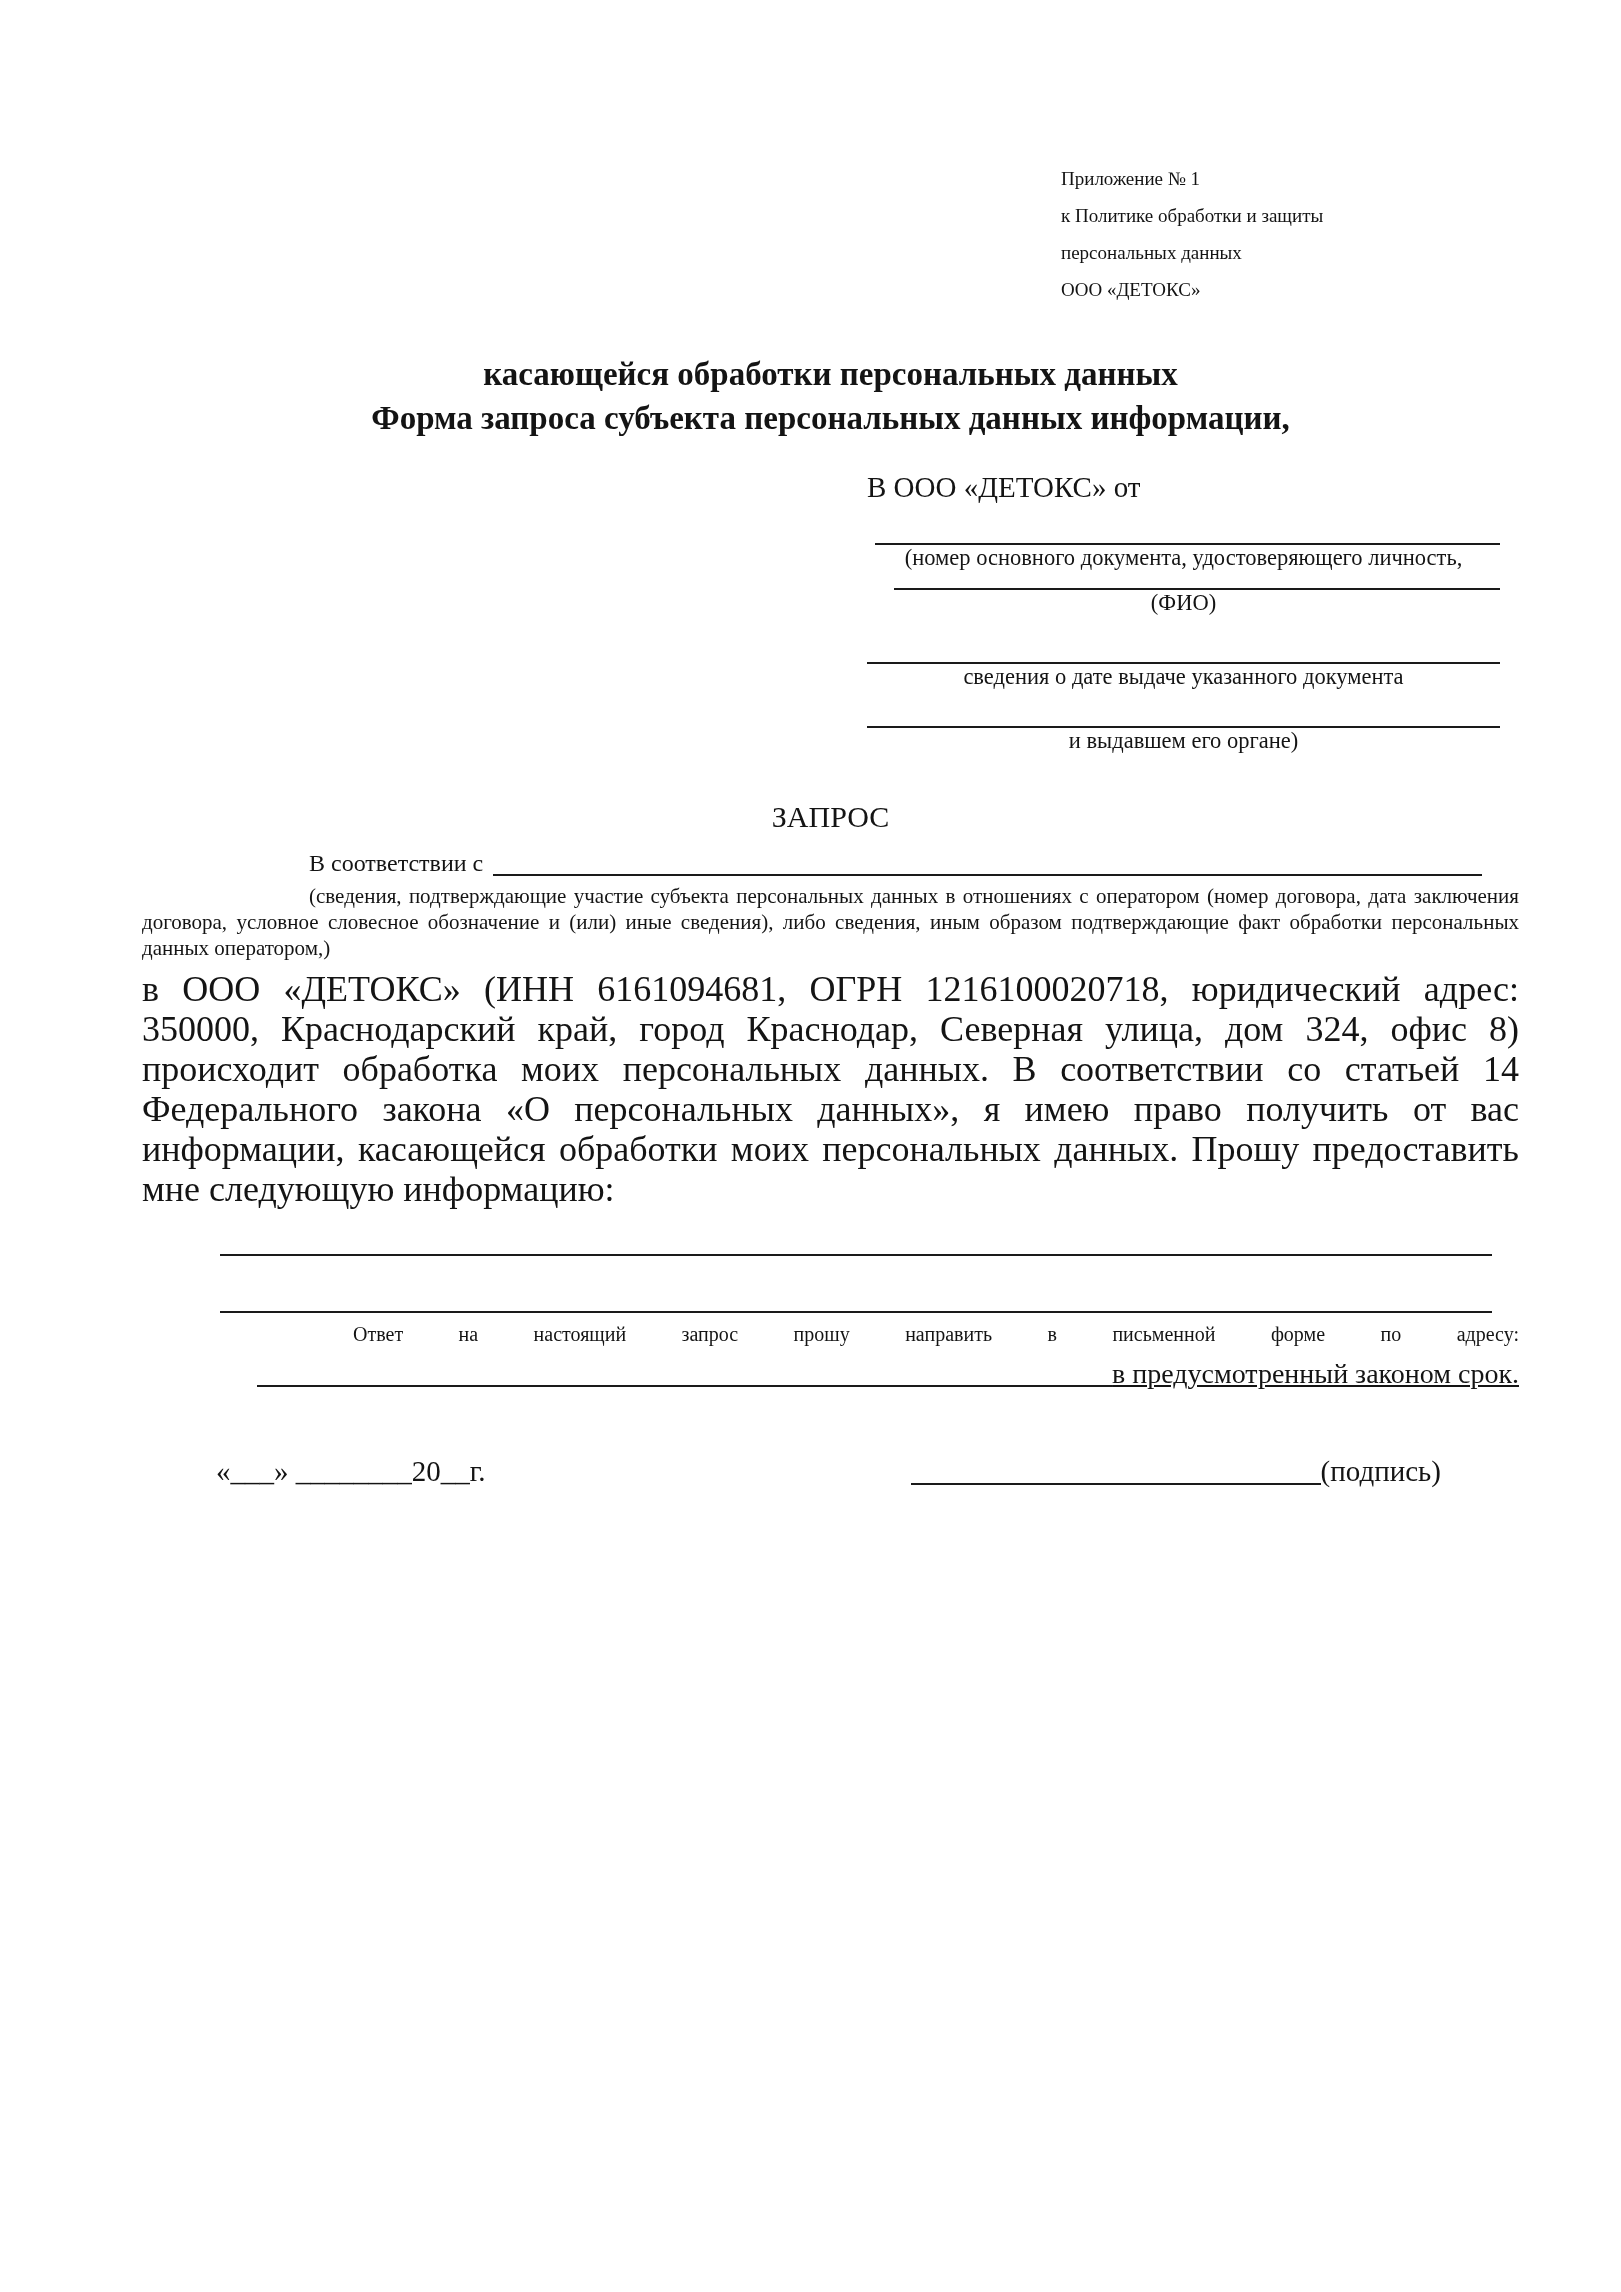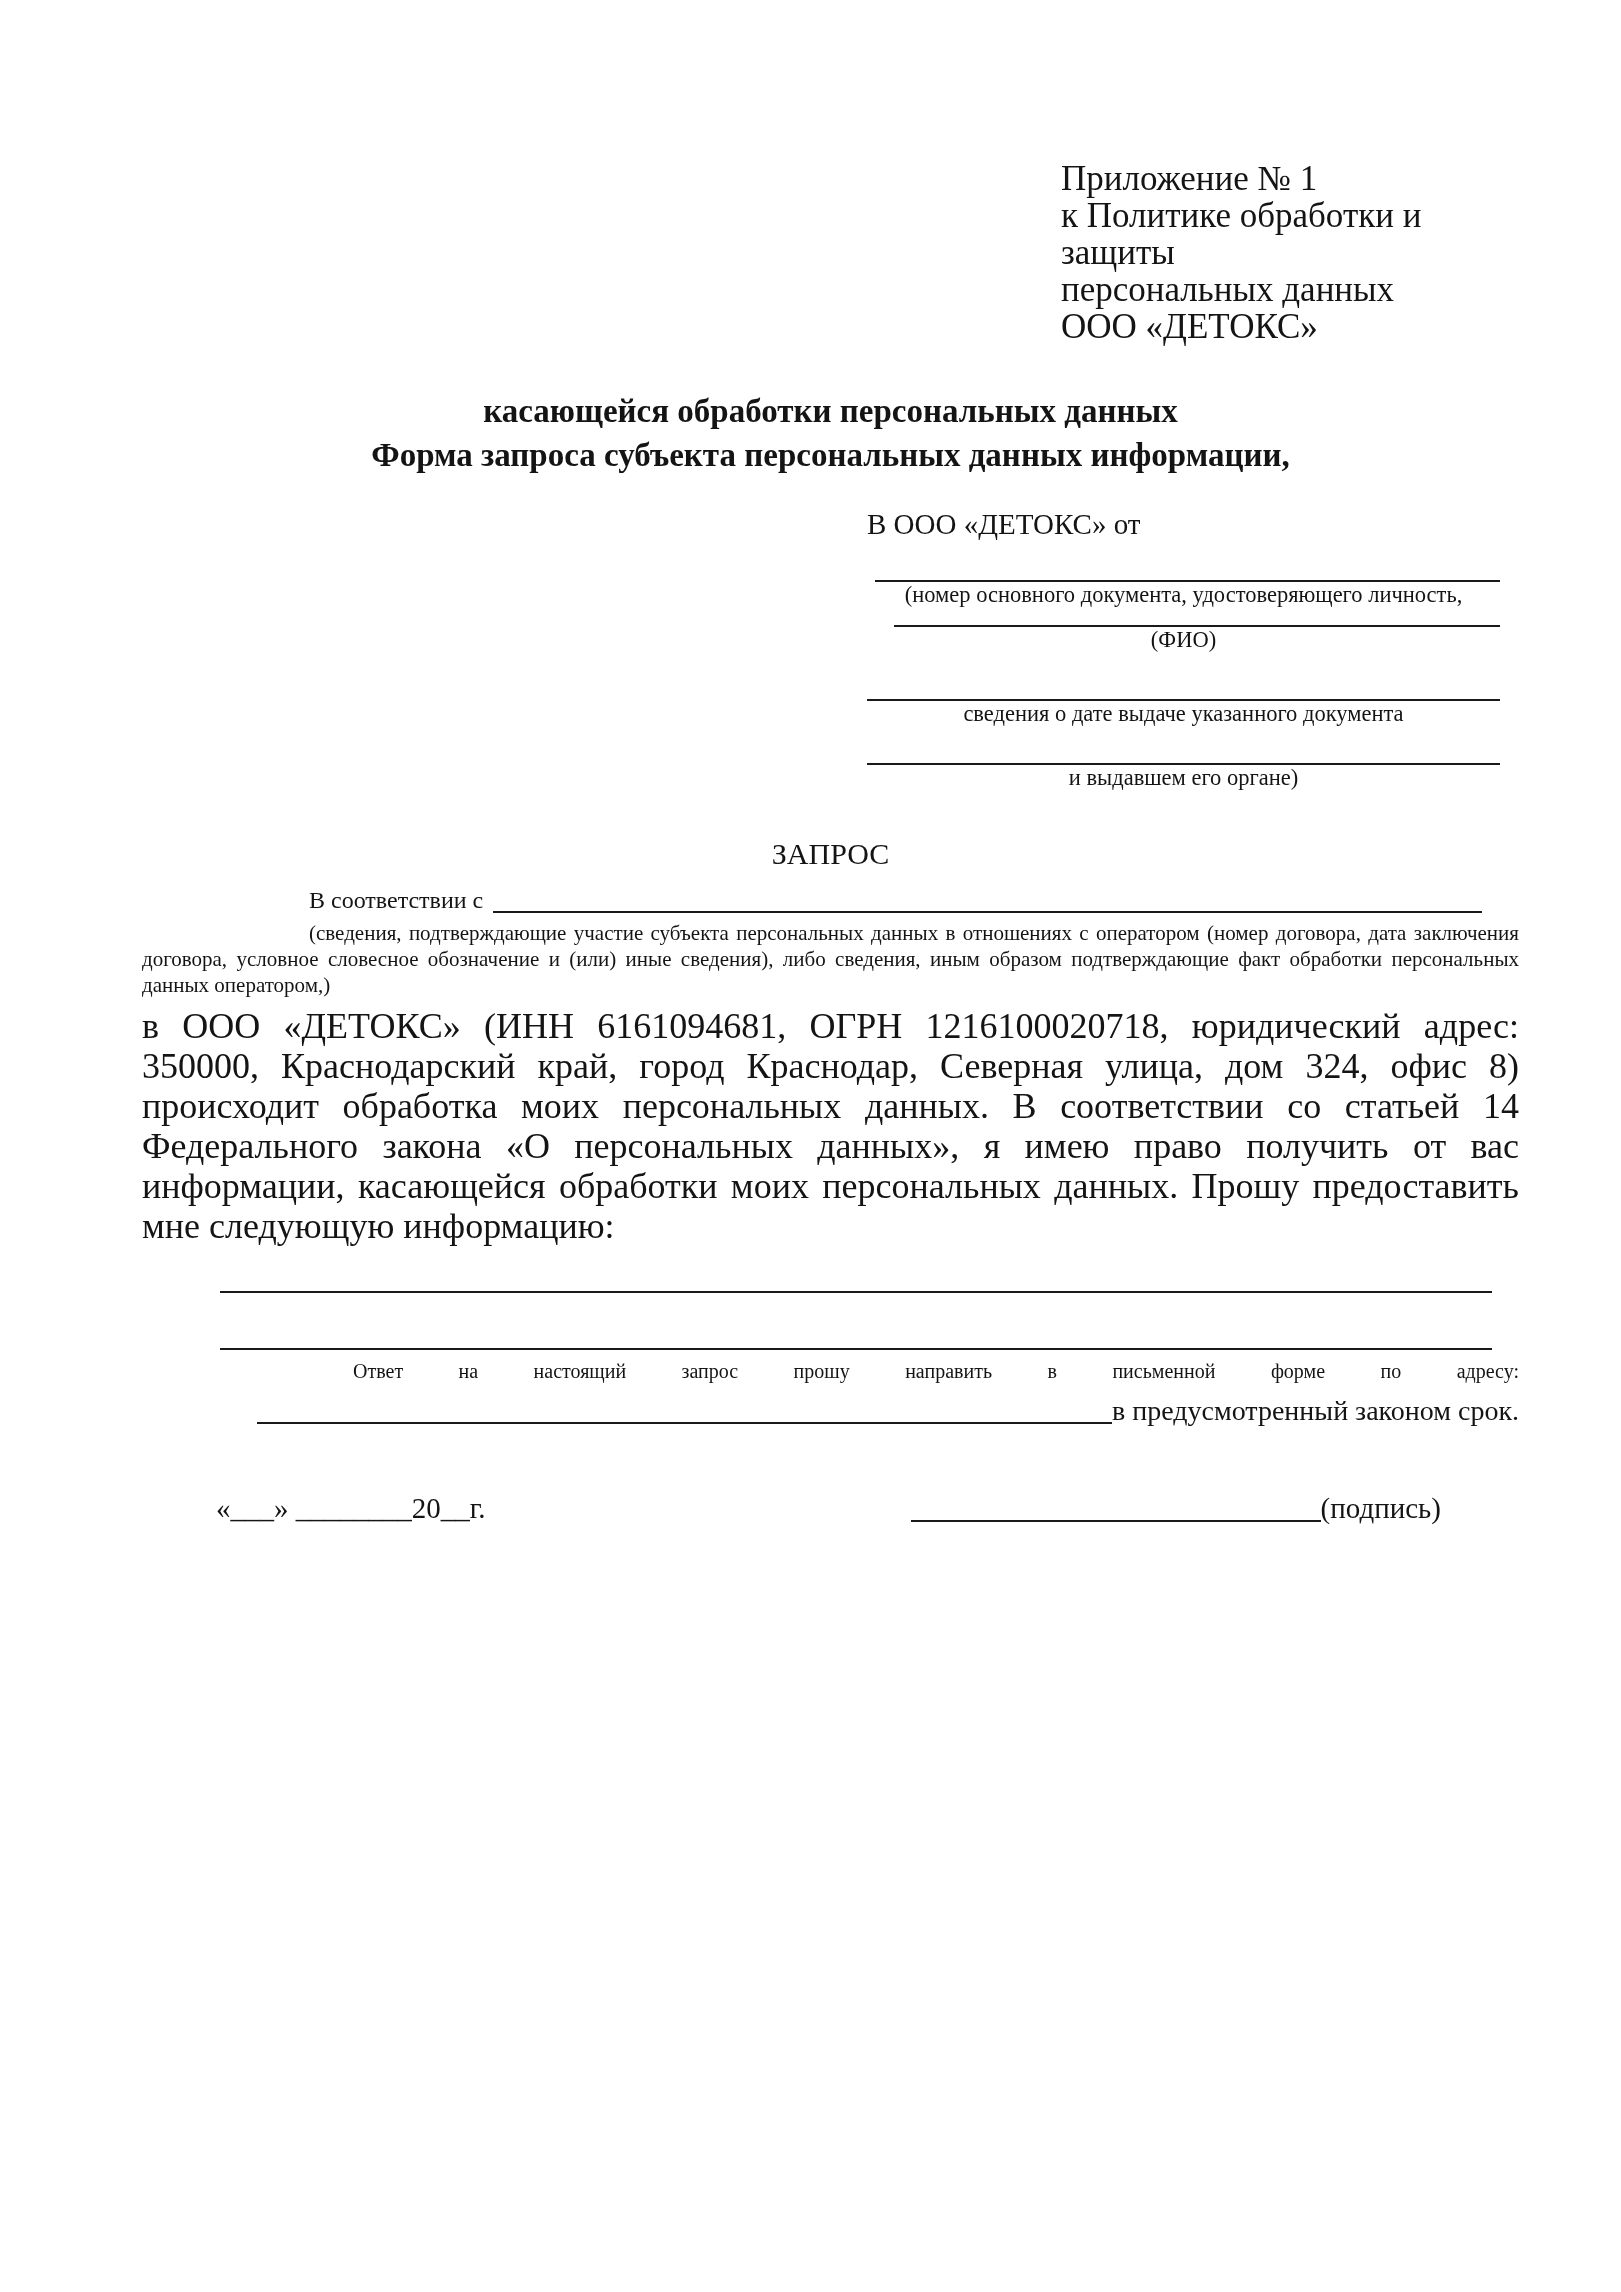--- a/index.html
+++ b/index.html
@@ -9,21 +9,21 @@
     height: 2293px;
     background: #ffffff;
     color: #141414;
     font-family: "Liberation Serif", "DejaVu Serif", serif;
     position: relative;
     padding: 160px 102px 0 142px;
     overflow: hidden;
   }
 
   
-  .header-block { margin-left: 919px; font-size: 35px; line-height: 37px; }
+  .header-block { margin-left: 919px; font-size: 19px; line-height: 37px; }
 
   
   .title { margin: 44px 0 0 0; font-weight: bold; font-size: 33px; line-height: 44px; text-align: center; }
 
   
   .recipient { margin-top: 27.4px; margin-left: 725px; width: 633px; font-size: 29px; }
   .to-line { line-height: 41px; }
   .blank { border-bottom: 2px solid #1a1a1a; }
   .f1-line { height: 19.6px; margin-left: 27.4px; }
   .f2-line { height: 37px; margin-left: 7.8px; }
@@ -47,21 +47,21 @@
 
   
   .blank-rule { border-bottom: 2px solid #1a1a1a; margin-left: 78px; margin-right: 27.4px; height: 0; }
   .rule1 { margin-top: 45px; }
   .rule2 { margin-top: 55px; }
 
   
   .answer-lead { margin-top: 2px; font-size: 20px; line-height: 39px; text-align: justify; text-align-last: justify; text-indent: 211px; }
   .answer-line2 { display: flex; font-size: 28px; line-height: 39px; }
   .answer-line2 .fill { flex: 1; margin-left: 115px; margin-bottom: 5.9px; border-bottom: 2px solid #1a1a1a; }
-  .answer-line2 .tail { white-space: nowrap; }
+  .answer-line2 .tail { white-space: nowrap; text-decoration: underline; }
 
   
   .sign-row { margin-top: 59px; display: flex; align-items: center; font-size: 29px; line-height: 39px; }
   .date-blank { margin-left: 74px; white-space: nowrap; }
   .sign-group { margin-left: auto; margin-right: 78px; display: flex; align-items: flex-end; }
   .sign-line { width: 410px; margin-bottom: 5.9px; border-bottom: 2px solid #1a1a1a; }
   .sign-cap { white-space: nowrap; }
 </style>
 </head>
 <body>

